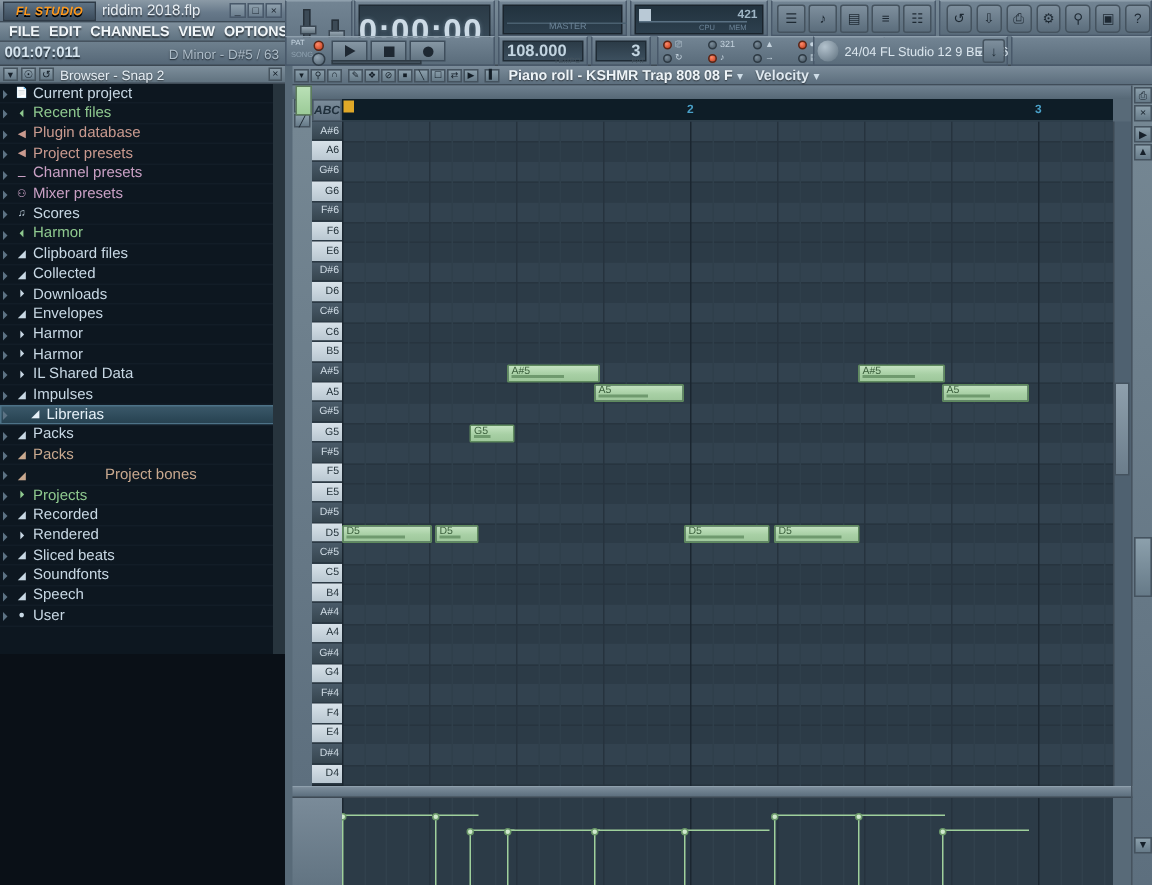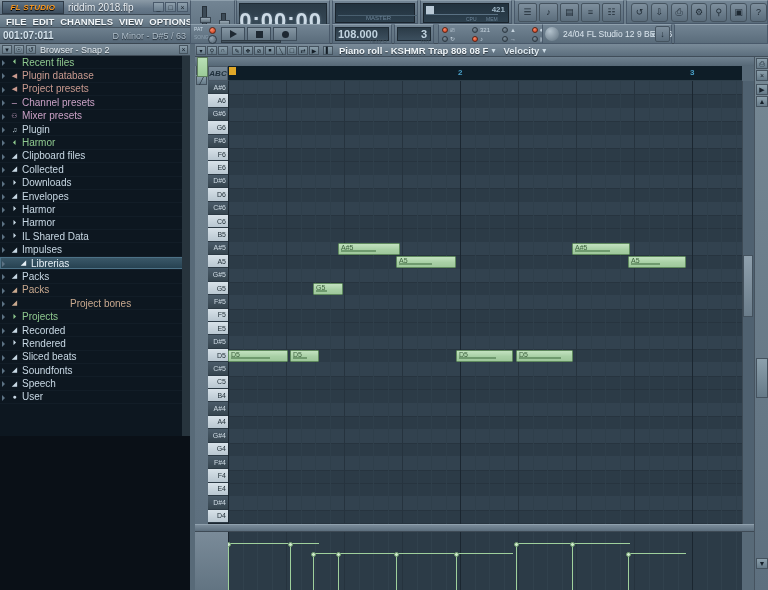--- a/index.html
+++ b/index.html
@@ -519,20 +519,25 @@
     <div class="bh-ic">▾</div>
     <div class="bh-ic">☉</div>
     <div class="bh-ic">↺</div>
     <div class="bh-title">Browser - Snap 2</div>
     <div class="bh-x">×</div>
   </div>
 
   <div class="browser" id="browser-list">
       <div class="br-item">
         <div class="arrow"></div>
+        <div class="br-ico" style="color: rgb(200, 216, 228);">📄</div>
+        <div class="br-label" style="color: rgb(200, 216, 228);">Current project</div>
+      </div>
+      <div class="br-item">
+        <div class="arrow"></div>
         <div class="br-ico" style="color: rgb(143, 201, 143);">⏴</div>
         <div class="br-label" style="color: rgb(143, 201, 143);">Recent files</div>
       </div>
       <div class="br-item">
         <div class="arrow"></div>
         <div class="br-ico" style="color: rgb(201, 154, 143);">◀</div>
         <div class="br-label" style="color: rgb(201, 154, 143);">Plugin database</div>
       </div>
       <div class="br-item">
         <div class="arrow"></div>
@@ -545,21 +550,21 @@
         <div class="br-label" style="color: rgb(201, 160, 196);">Channel presets</div>
       </div>
       <div class="br-item">
         <div class="arrow"></div>
         <div class="br-ico" style="color: rgb(201, 160, 196);">⚇</div>
         <div class="br-label" style="color: rgb(201, 160, 196);">Mixer presets</div>
       </div>
       <div class="br-item">
         <div class="arrow"></div>
         <div class="br-ico" style="color: rgb(200, 216, 228);">♫</div>
-        <div class="br-label" style="color: rgb(200, 216, 228);">Plugin</div>
+        <div class="br-label" style="color: rgb(200, 216, 228);">Scores</div>
       </div>
       <div class="br-item">
         <div class="arrow"></div>
         <div class="br-ico" style="color: rgb(143, 201, 143);">⏴</div>
         <div class="br-label" style="color: rgb(143, 201, 143);">Harmor</div>
       </div>
       <div class="br-item">
         <div class="arrow"></div>
         <div class="br-ico" style="color: rgb(200, 216, 228);">◢</div>
         <div class="br-label" style="color: rgb(200, 216, 228);">Clipboard files</div>

